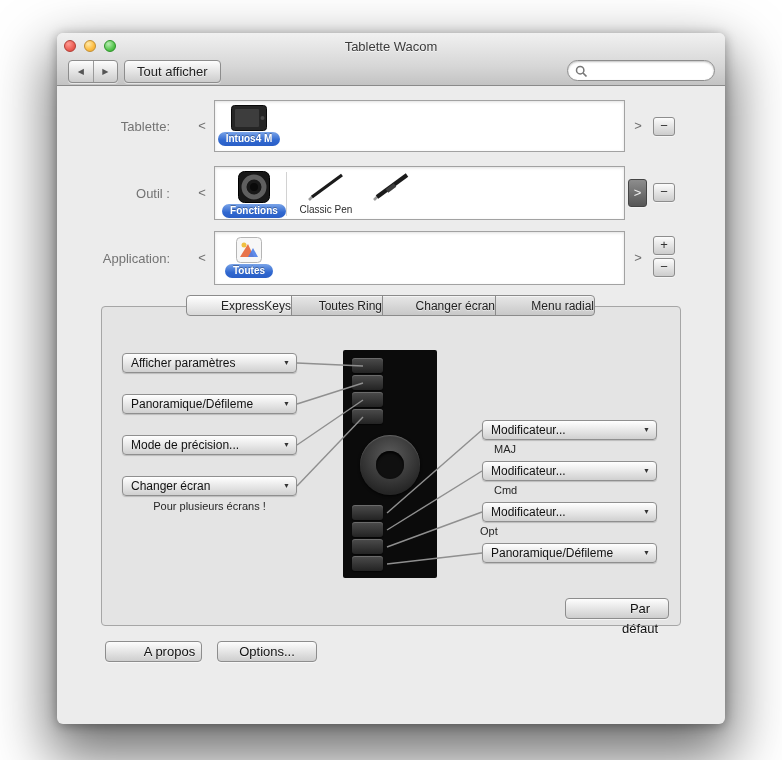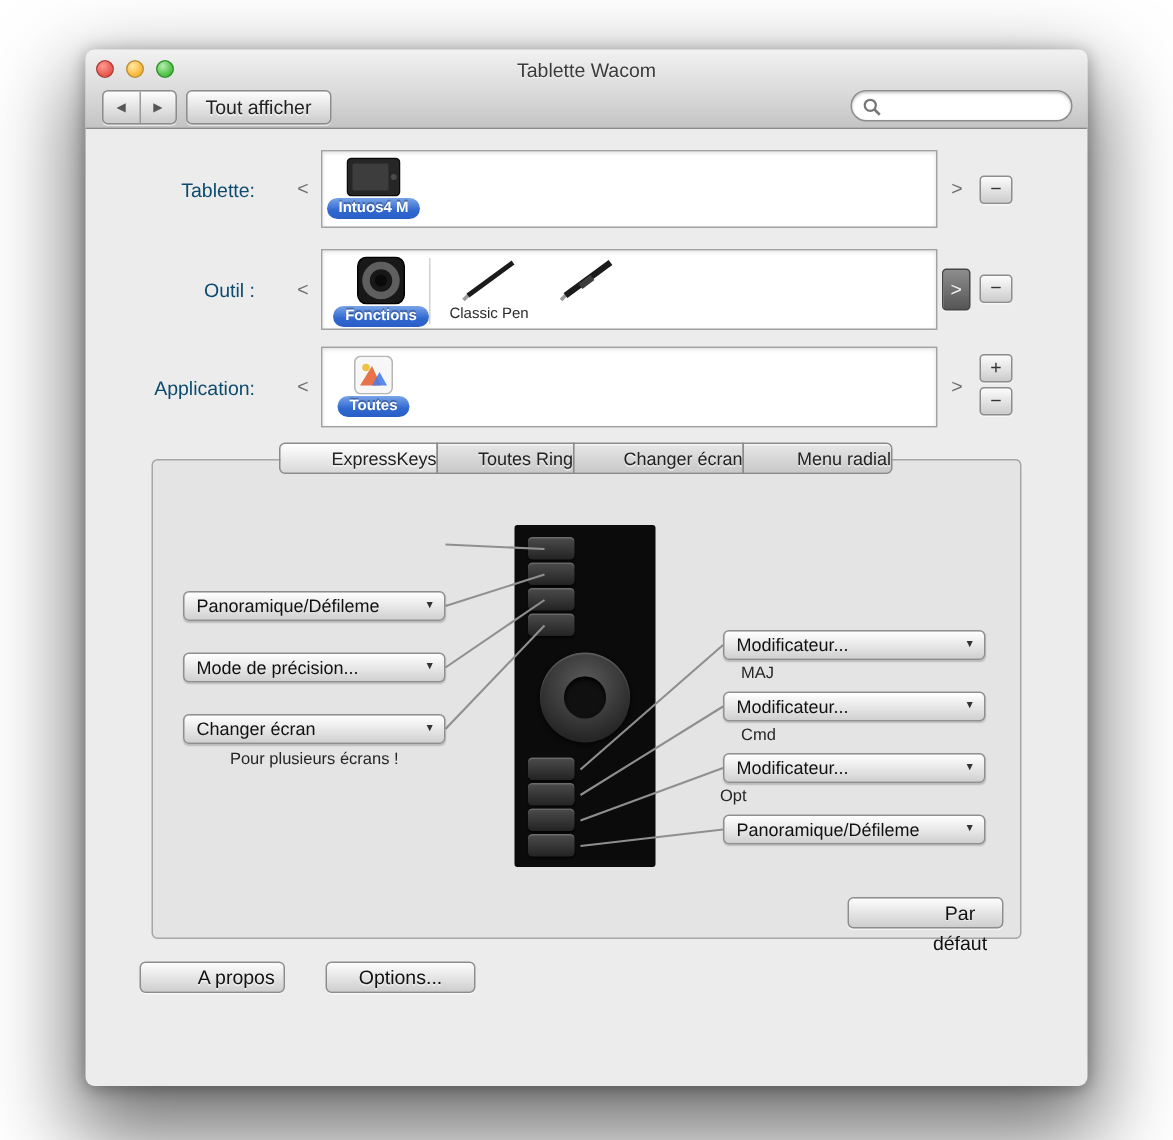--- a/index.html
+++ b/index.html
@@ -44,21 +44,21 @@
     position:absolute;left:510px;top:27px;width:148px;height:21px;box-sizing:border-box;
     border:1px solid #8d8d8d;border-radius:11px;background:#fff;
     box-shadow:inset 0 1px 2px rgba(0,0,0,.25);
   }
   .search svg{position:absolute;left:7px;top:4px;}
   .search input{
     position:absolute;left:23px;top:1px;width:118px;height:17px;border:none;outline:none;
     background:transparent;font-size:12px;font-family:"Liberation Sans",sans-serif;
   }
   
-  .rowlabel{position:absolute;left:0;width:113px;text-align:right;font-size:13px;color:#0c4a6e;}
+  .rowlabel{position:absolute;left:0;width:113px;text-align:right;font-size:13px;color:#737373;}
   .whitebox{
     position:absolute;left:157px;width:411px;background:#fff;box-sizing:border-box;
     border:1px solid #a2a2a2;box-shadow:inset 0 1px 3px rgba(0,0,0,.12);
   }
   .chev{
     position:absolute;width:16px;height:18px;text-align:center;line-height:18px;
     font-size:13px;color:#6f6f6f;
   }
   .darkchev{
     position:absolute;left:571px;top:146px;width:19px;height:28px;border-radius:3px;
@@ -248,20 +248,24 @@
       <line x1="196" y1="98" x2="262" y2="77"></line>
       <line x1="196" y1="139" x2="262" y2="94"></line>
       <line x1="196" y1="180" x2="262" y2="111"></line>
       <line x1="286" y1="207" x2="381" y2="124"></line>
       <line x1="286" y1="224" x2="381" y2="165"></line>
       <line x1="286" y1="241" x2="381" y2="206"></line>
       <line x1="286" y1="258" x2="381" y2="247"></line>
     </g>
   </svg>
 
+  <div class="popup" style="left:65px;top:320px;">
+    <span class="popup-label">Afficher paramètres</span>
+    <span class="popup-arrow">▼</span>
+  </div>
   <div class="popup" style="left:65px;top:361px;">
     <span class="popup-label">Panoramique/Défileme</span>
     <span class="popup-arrow">▼</span>
   </div>
   <div class="popup" style="left:65px;top:402px;">
     <span class="popup-label">Mode de précision...</span>
     <span class="popup-arrow">▼</span>
   </div>
   <div class="popup" style="left:65px;top:443px;">
     <span class="popup-label">Changer écran</span>
@@ -286,16 +290,16 @@
     <span class="popup-arrow">▼</span>
   </div>
   <div class="note" style="left:423px;top:492px;">Opt</div>
 
   <div class="popup" style="left:425px;top:510px;">
     <span class="popup-label">Panoramique/Défileme</span>
     <span class="popup-arrow">▼</span>
   </div>
 
   <div class="pushbtn" style="left:508px;top:565px;width:104px;padding-left:46px;">Par défaut</div>
-  <div class="pushbtn" style="left:36px;top:608px;width:97px;padding-left:32px;">A propos</div>
+  <div class="pushbtn" style="left:48px;top:608px;width:97px;padding-left:32px;">A propos</div>
   <div class="pushbtn" style="left:160px;top:608px;width:100px;">Options...</div>
 
 </div>
 
 </body></html>

